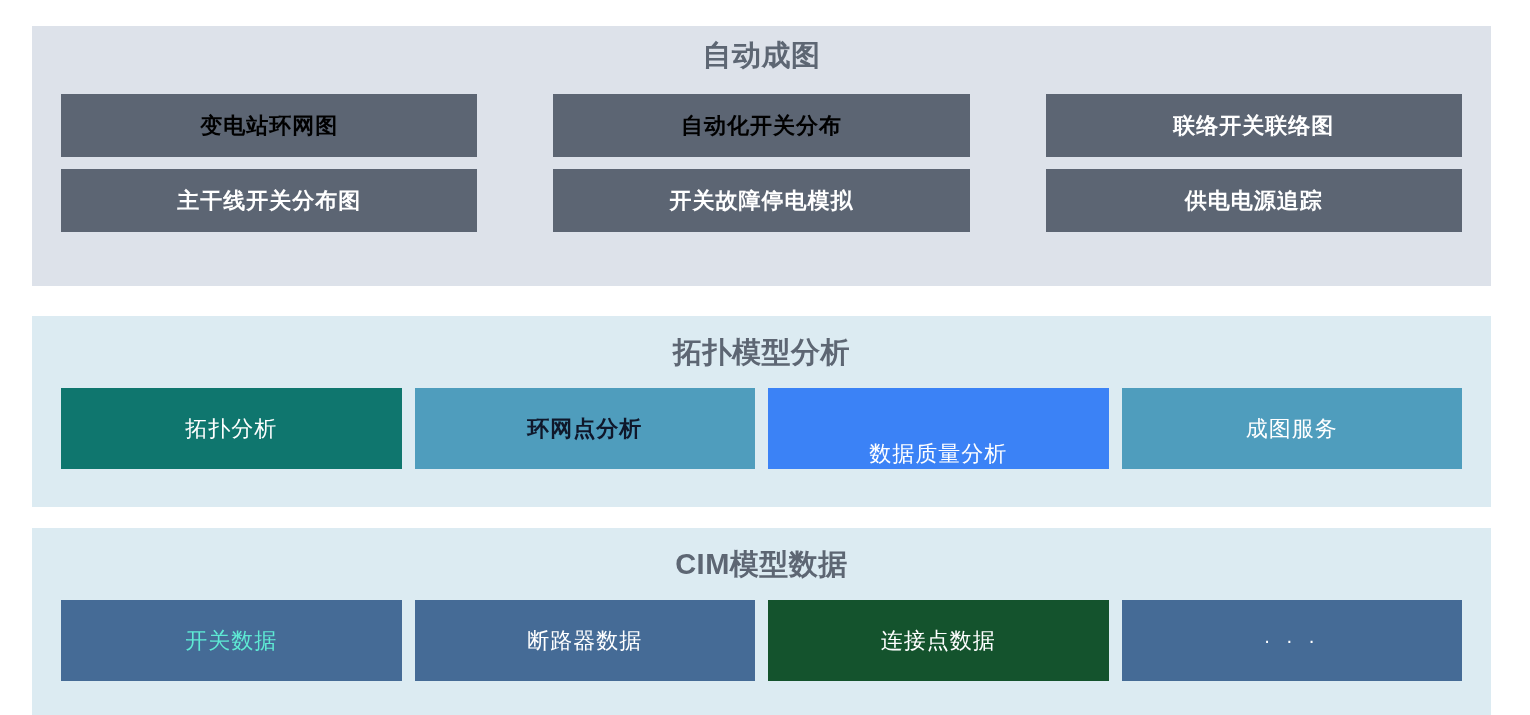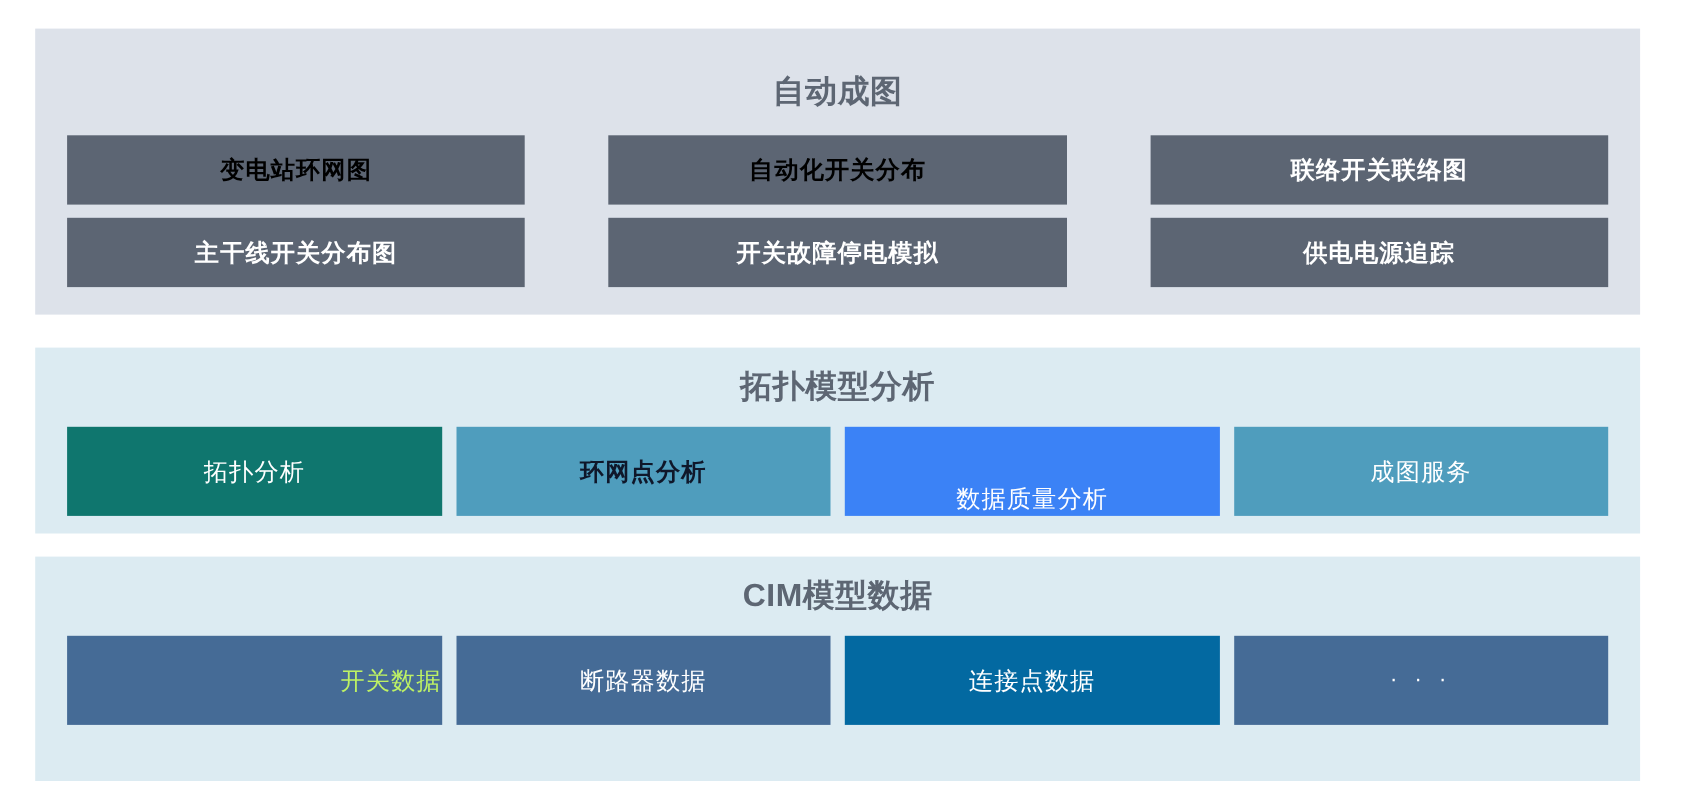--- a/index.html
+++ b/index.html
@@ -27,38 +27,38 @@
     padding: 0 29px;
   }
 
   .panel-automap {
     background: #dde2ea;
     height: 260px;
     margin-bottom: 30px;
   }
   .panel-topology {
     background: #dcebf2;
-    height: 169px;
+    height: 191px;
     margin-bottom: 21px;
   }
   .panel-cim {
     background: #dcebf2;
     height: 204px;
   }
 
   .panel-title {
     text-align: center;
     font-weight: bold;
     color: #5d6673;
     letter-spacing: 0.5px;
   }
   .panel-automap .panel-title {
     font-size: 29px;
     line-height: 29px;
-    padding-top: 44px;
+    padding-top: 15px;
     padding-bottom: 24px;
   }
   .panel-topology .panel-title,
   .panel-cim .panel-title {
     font-size: 29px;
     line-height: 29px;
     padding-top: 22px;
     padding-bottom: 21px;
   }
 
@@ -151,27 +151,27 @@
       </div>
       <div class="tile-teal" style="background: rgb(79, 157, 189); color: rgb(255, 255, 255);">
         <span>成图服务</span>
       </div>
     </div>
   </div>
 
   <div class="panel panel-cim" style="background: rgb(220, 235, 242);">
     <div class="panel-title" style="color: rgb(93, 102, 115);">CIM模型数据</div>
     <div class="grid-quad">
-      <div class="tile-blue" style="background: rgb(69, 107, 150); color: #bef264; justify-content: flex-end;">
+      <div class="tile-blue" style="background: rgb(69, 107, 150); color: #5eead4;">
         <span>开关数据</span>
       </div>
       <div class="tile-blue" style="background: rgb(69, 107, 150); color: rgb(255, 255, 255);">
         <span>断路器数据</span>
       </div>
-      <div class="tile-blue" style="background: #0369a1; color: rgb(255, 255, 255);">
+      <div class="tile-blue" style="background: #14532d; color: rgb(255, 255, 255);">
         <span>连接点数据</span>
       </div>
       <div class="tile-blue" style="background: rgb(69, 107, 150); color: rgb(255, 255, 255);">
         <span class="tile-ellipsis">· · ·</span>
       </div>
     </div>
   </div>
 
 </div>
 

